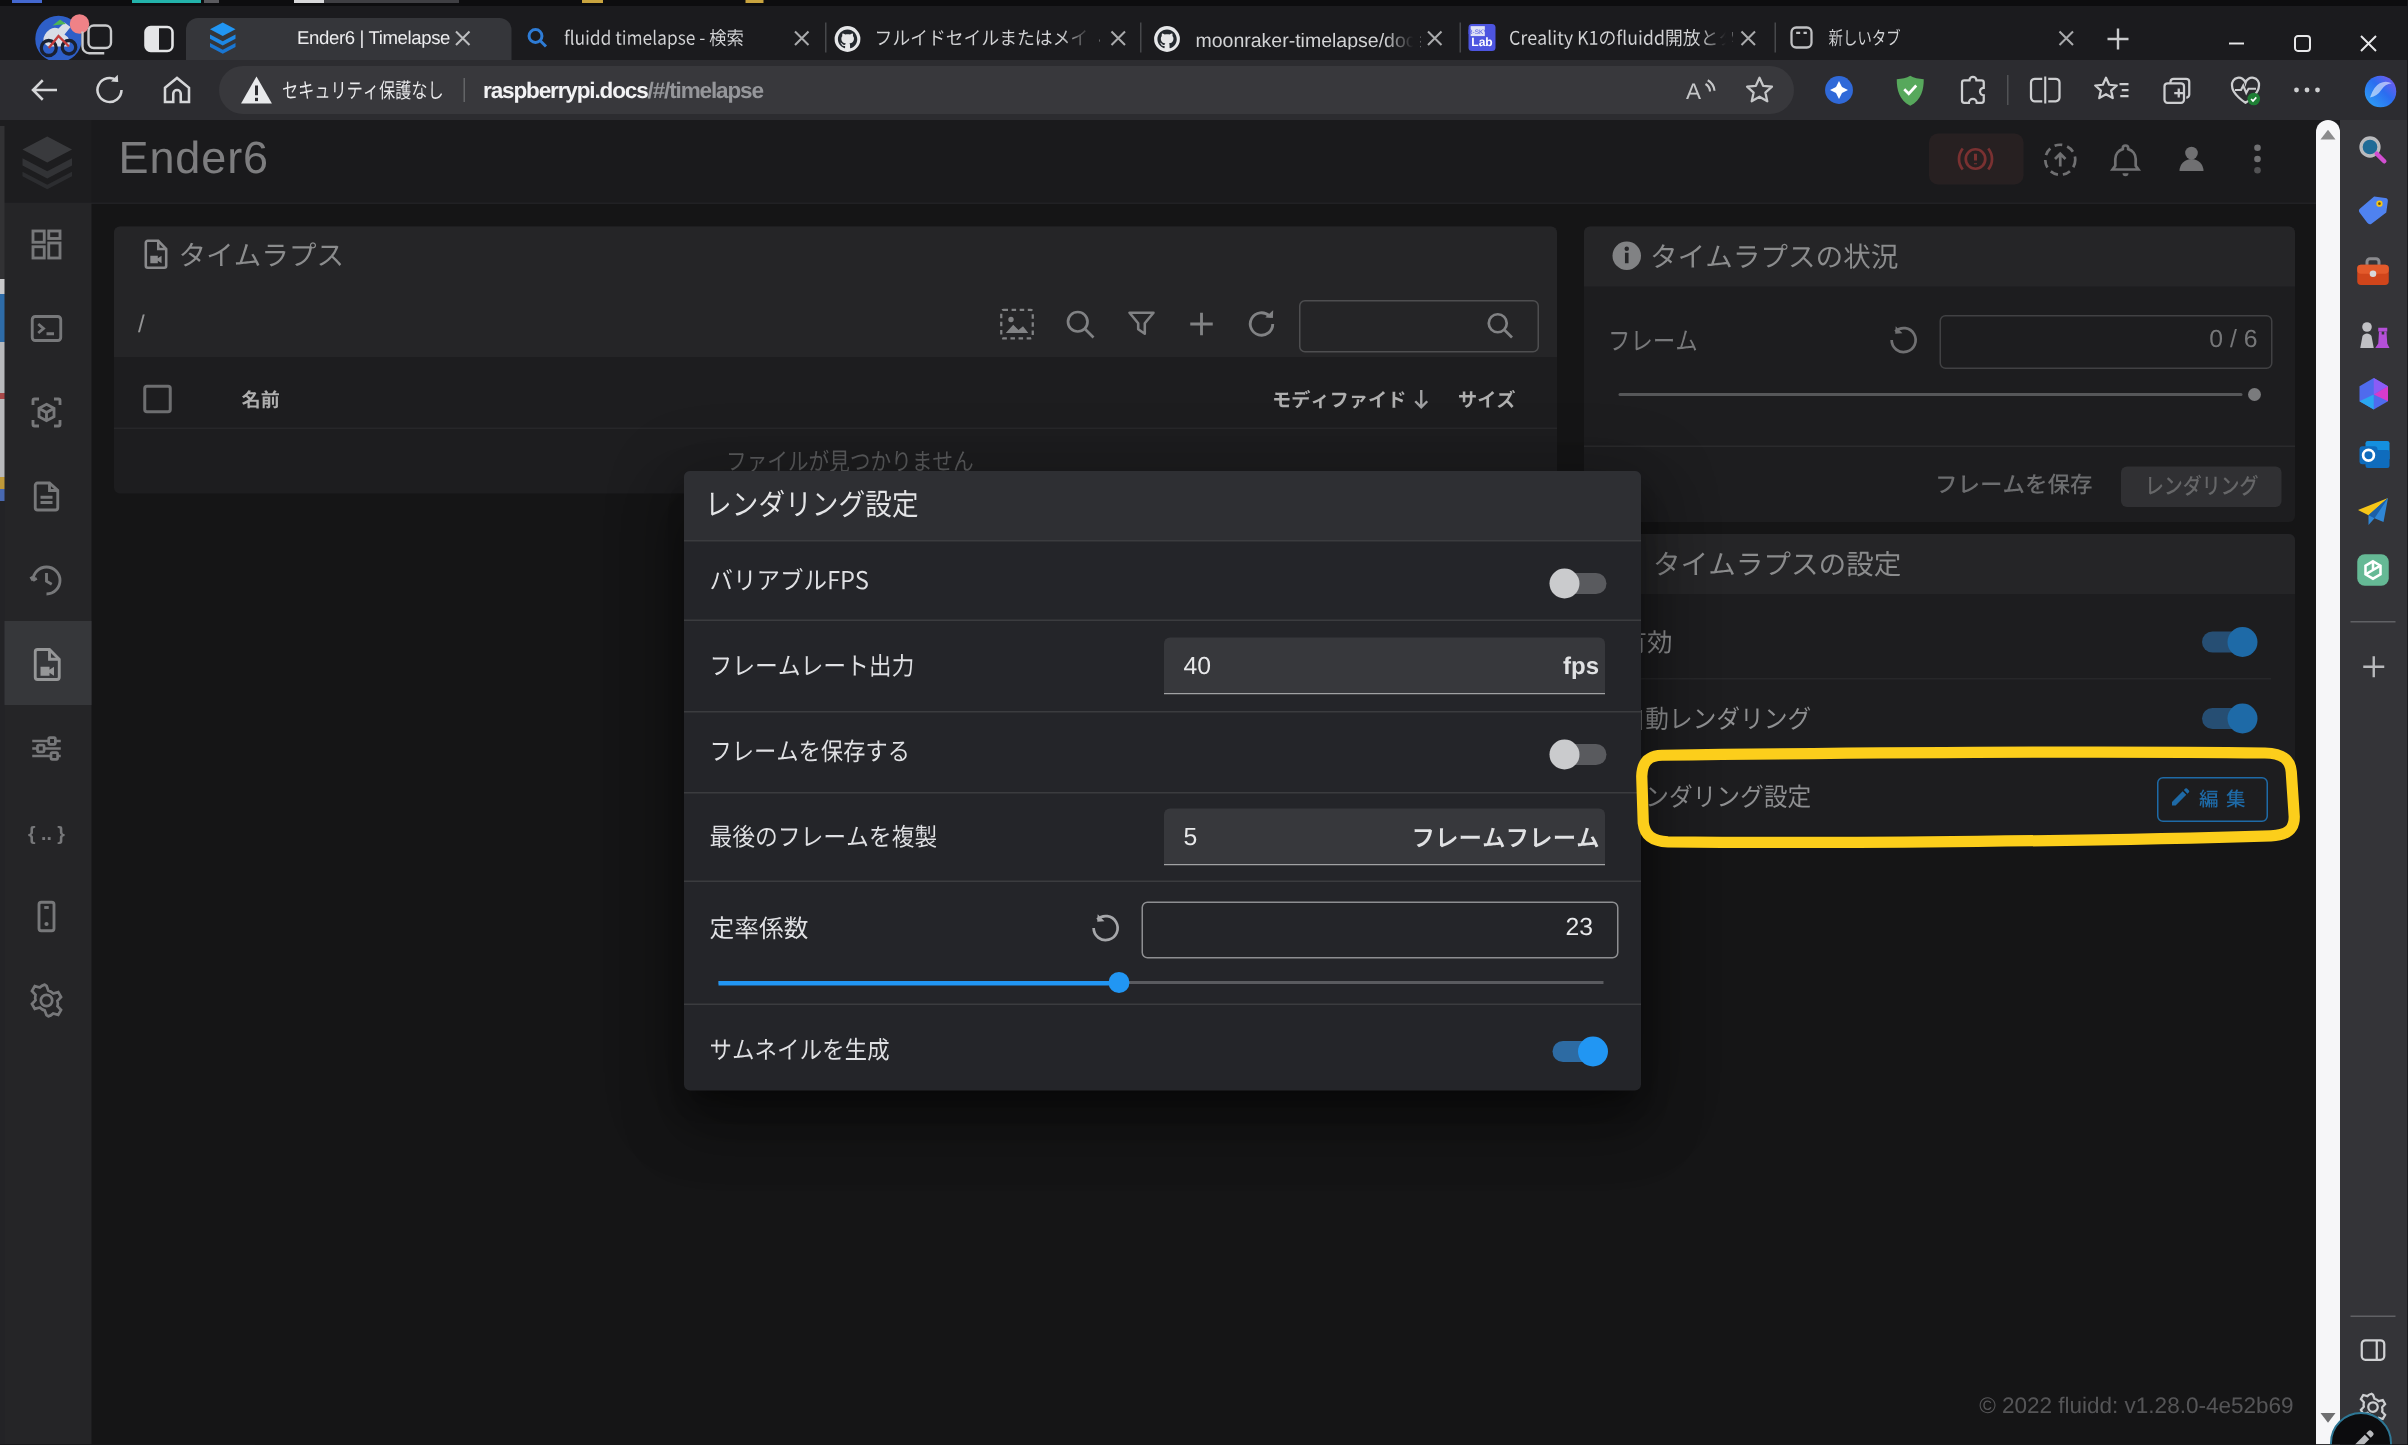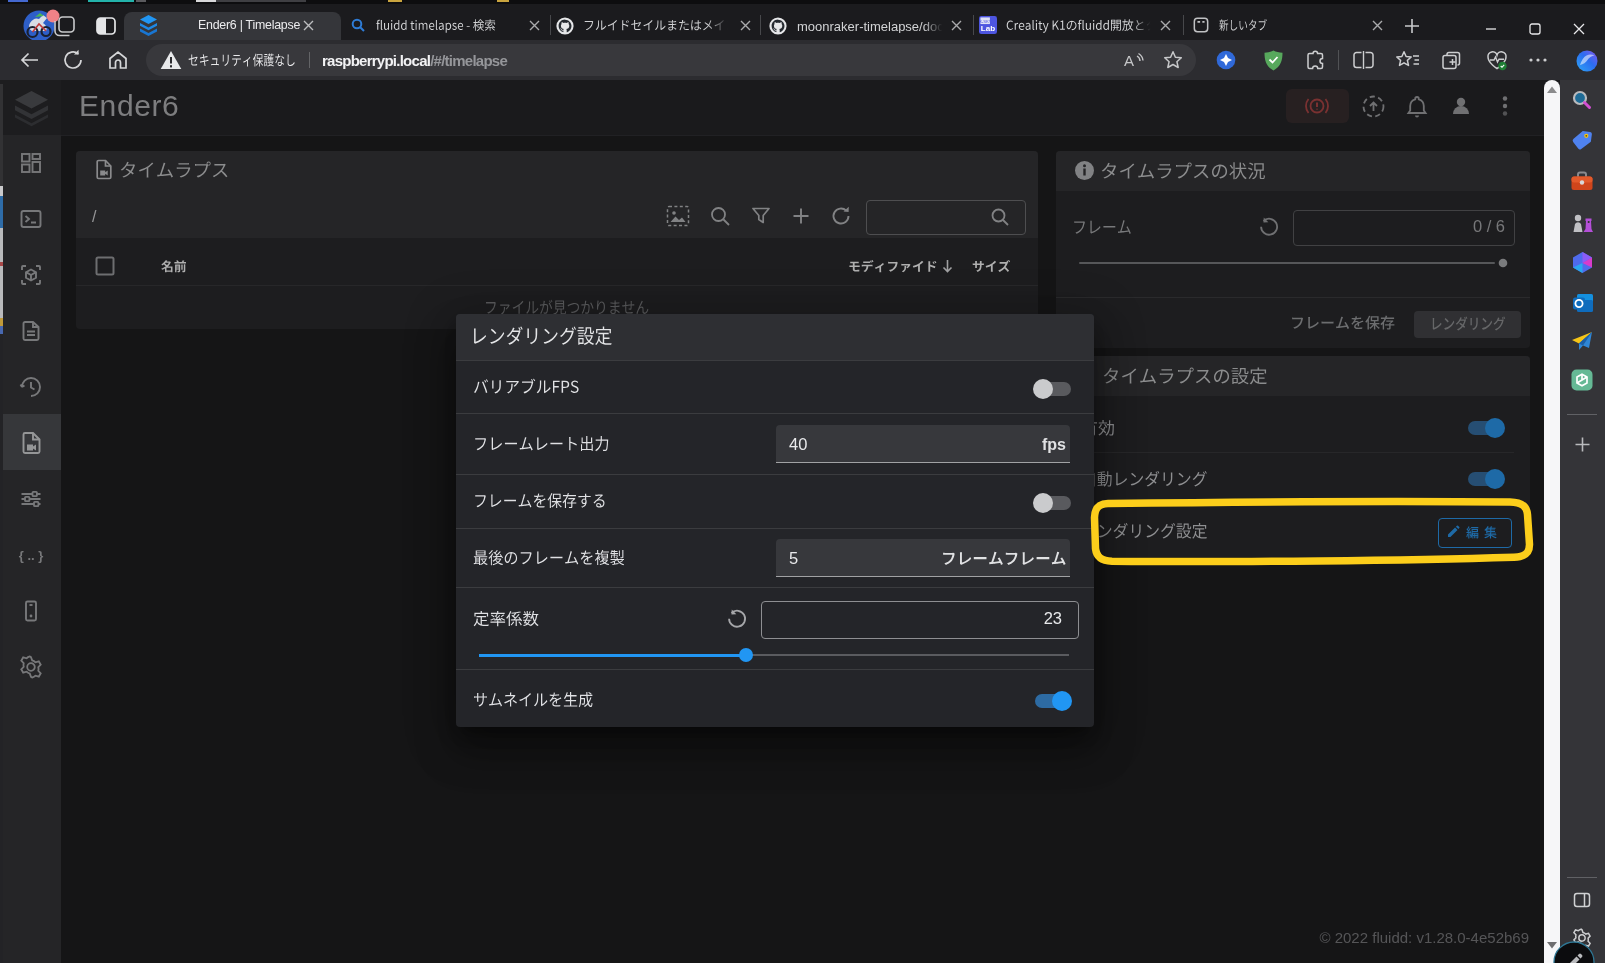--- a/index.html
+++ b/index.html
@@ -137,21 +137,21 @@
       <path d="M11 1 L21.3 19 H0.7Z" fill="#e8e9eb"></path>
       <rect x="10" y="7" width="2" height="6.5" fill="#2c2c30"></rect>
       <rect x="10" y="15.2" width="2" height="2.2" fill="#2c2c30"></rect>
     </svg>
 <div class="abs" style="left:188.0px;top:51.0px">
       <svg width="107.8" height="21.0" viewBox="0 0 107.8 21.0" style="overflow:visible">
         <path transform="translate(0,14.3)" d="M3.3 -1.8Q3.3 -2.1 3.3 -2.7Q3.3 -3.3 3.3 -4Q3.3 -4.8 3.3 -5.6Q3.3 -6.4 3.3 -7.2Q3.3 -7.9 3.3 -8.5Q3.3 -9.2 3.3 -9.5Q3.3 -9.7 3.3 -10Q3.3 -10.2 3.3 -10.4Q3.3 -10.6 3.2 -10.8H4.2Q4.2 -10.5 4.2 -10.2Q4.2 -9.8 4.2 -9.5Q4.2 -9.2 4.2 -8.6Q4.2 -8 4.2 -7.3Q4.2 -6.5 4.2 -5.8Q4.2 -5 4.2 -4.3Q4.2 -3.6 4.2 -3Q4.2 -2.4 4.2 -2.1Q4.2 -1.6 4.3 -1.3Q4.4 -1.1 4.8 -0.9Q5.1 -0.8 5.7 -0.8Q6.4 -0.8 6.9 -0.9Q7.5 -0.9 8 -1Q8.6 -1.1 9.1 -1.2L9.1 -0Q8.6 0.1 8.1 0.1Q7.5 0.2 6.9 0.2Q6.3 0.3 5.7 0.3Q4.9 0.3 4.5 0.1Q4 0 3.7 -0.3Q3.5 -0.5 3.4 -0.9Q3.3 -1.3 3.3 -1.8ZM9.6 -8.1Q9.5 -7.9 9.4 -7.8Q9.3 -7.6 9.3 -7.5Q9.1 -7.1 8.9 -6.5Q8.6 -6 8.3 -5.5Q8 -4.9 7.7 -4.4Q7.4 -3.9 7.1 -3.4L6.3 -4Q6.7 -4.5 7.1 -5.1Q7.5 -5.7 7.8 -6.3Q8.1 -6.9 8.3 -7.3Q8.2 -7.3 7.8 -7.2Q7.4 -7.1 6.9 -7Q6.3 -6.8 5.6 -6.6Q4.9 -6.5 4.2 -6.3Q3.5 -6.1 2.8 -5.9Q2.1 -5.7 1.6 -5.6Q1.1 -5.4 0.8 -5.4L0.6 -6.5Q0.9 -6.6 1.5 -6.7Q2 -6.8 2.6 -7Q3.3 -7.1 4 -7.3Q4.7 -7.5 5.4 -7.7Q6.1 -7.8 6.7 -8Q7.3 -8.2 7.7 -8.3Q8.2 -8.4 8.3 -8.4Q8.5 -8.5 8.7 -8.6Q8.8 -8.6 8.9 -8.7Z M15 -9.9Q15 -10.2 14.9 -10.4Q14.9 -10.6 14.8 -10.9L15.8 -11.1Q15.8 -10.9 15.8 -10.6Q15.8 -10.3 15.9 -10.1Q15.9 -10 16 -9.5Q16 -8.9 16.2 -8.2Q16.3 -7.4 16.4 -6.5Q16.5 -5.6 16.7 -4.7Q16.8 -3.8 16.9 -3Q17.1 -2.2 17.2 -1.6Q17.2 -1.1 17.3 -0.9Q17.3 -0.6 17.4 -0.2Q17.5 0.1 17.5 0.4L16.6 0.6Q16.5 0.3 16.5 -0Q16.4 -0.4 16.4 -0.7Q16.4 -0.9 16.3 -1.4Q16.2 -2 16.1 -2.8Q16 -3.5 15.8 -4.4Q15.7 -5.3 15.6 -6.2Q15.4 -7.1 15.3 -7.9Q15.2 -8.7 15.1 -9.2Q15 -9.7 15 -9.9ZM12 -7.9Q12.2 -7.9 12.4 -7.9Q12.6 -7.9 12.9 -8Q13.1 -8 13.5 -8.1Q14 -8.2 14.5 -8.3Q15.1 -8.4 15.7 -8.5Q16.3 -8.6 16.9 -8.8Q17.4 -8.9 17.9 -9Q18.3 -9.1 18.6 -9.1Q18.8 -9.2 19 -9.3Q19.2 -9.3 19.4 -9.4L19.5 -8.2Q19.4 -8.2 19.2 -8.1Q19 -8.1 18.8 -8.1Q18.5 -8 18 -7.9Q17.5 -7.8 17 -7.7Q16.4 -7.6 15.8 -7.5Q15.2 -7.3 14.7 -7.2Q14.1 -7.1 13.7 -7Q13.3 -6.9 13 -6.9Q12.8 -6.8 12.6 -6.8Q12.4 -6.7 12.1 -6.6ZM11.9 -3.8Q12.1 -3.9 12.4 -3.9Q12.7 -3.9 12.9 -4Q13.2 -4 13.7 -4.1Q14.2 -4.2 14.8 -4.3Q15.4 -4.5 16.1 -4.6Q16.7 -4.7 17.3 -4.9Q18 -5 18.5 -5.1Q19 -5.3 19.3 -5.3Q19.6 -5.4 19.9 -5.5Q20.1 -5.5 20.3 -5.6L20.5 -4.4Q20.3 -4.4 20 -4.4Q19.8 -4.3 19.5 -4.2Q19.1 -4.2 18.6 -4.1Q18.1 -3.9 17.4 -3.8Q16.8 -3.7 16.2 -3.5Q15.5 -3.4 14.9 -3.3Q14.3 -3.1 13.8 -3Q13.4 -2.9 13.1 -2.9Q12.8 -2.8 12.5 -2.7Q12.3 -2.7 12.1 -2.6Z M29.5 -6.7Q29.5 -6.6 29.5 -6.4Q29.4 -6.3 29.4 -6.2Q29.4 -5.9 29.3 -5.4Q29.3 -4.8 29.2 -4.2Q29.1 -3.5 29.1 -2.8Q29 -2.2 28.9 -1.7Q28.9 -1.1 28.8 -0.8H27.9Q28 -1.1 28 -1.6Q28.1 -2.1 28.1 -2.7Q28.2 -3.3 28.3 -4Q28.4 -4.6 28.4 -5.1Q28.5 -5.6 28.5 -5.9Q28.3 -5.9 27.9 -5.9Q27.5 -5.9 27.1 -5.9Q26.6 -5.9 26.2 -5.9Q25.8 -5.9 25.4 -5.9Q25.1 -5.9 25 -5.9Q24.8 -5.9 24.6 -5.9Q24.4 -5.9 24.2 -5.9V-7.1Q24.3 -7 24.5 -7Q24.6 -7 24.8 -7Q24.9 -7 25 -7Q25.2 -7 25.5 -7Q25.8 -7 26.2 -7Q26.6 -7 27 -7Q27.4 -7 27.8 -7Q28.1 -7 28.3 -7Q28.4 -7 28.5 -7Q28.6 -7 28.7 -7Q28.8 -7 28.8 -7.1ZM23.2 -1.3Q23.4 -1.3 23.6 -1.2Q23.8 -1.2 24.1 -1.2Q24.2 -1.2 24.6 -1.2Q25.1 -1.2 25.7 -1.2Q26.3 -1.2 27 -1.2Q27.7 -1.2 28.3 -1.2Q28.9 -1.2 29.4 -1.2Q29.8 -1.2 29.9 -1.2Q30.1 -1.2 30.4 -1.2Q30.6 -1.2 30.8 -1.3V-0.1Q30.7 -0.1 30.5 -0.1Q30.4 -0.1 30.2 -0.1Q30.1 -0.2 30 -0.2Q29.8 -0.2 29.4 -0.2Q28.9 -0.2 28.3 -0.2Q27.7 -0.2 27 -0.2Q26.3 -0.2 25.7 -0.2Q25.1 -0.2 24.6 -0.2Q24.2 -0.2 24.1 -0.2Q23.8 -0.2 23.6 -0.1Q23.4 -0.1 23.2 -0.1Z M40.7 -10.6Q40.7 -10.4 40.7 -10.1Q40.7 -9.8 40.7 -9.4Q40.7 -9.1 40.7 -8.7Q40.7 -8.3 40.7 -7.8Q40.7 -7.4 40.7 -7.1Q40.7 -5.9 40.6 -5Q40.5 -4.1 40.4 -3.5Q40.3 -2.9 40 -2.4Q39.8 -1.9 39.5 -1.5Q39.2 -0.9 38.7 -0.5Q38.3 -0.1 37.8 0.1Q37.4 0.4 37 0.6L36.3 -0.4Q37 -0.6 37.7 -1.1Q38.3 -1.5 38.8 -2.3Q39.1 -2.7 39.3 -3.1Q39.5 -3.6 39.6 -4.2Q39.7 -4.7 39.7 -5.5Q39.7 -6.2 39.7 -7.2Q39.7 -7.5 39.7 -7.9Q39.7 -8.3 39.7 -8.7Q39.7 -9.2 39.7 -9.4Q39.7 -9.8 39.7 -10.1Q39.7 -10.4 39.7 -10.6ZM35.7 -10.5Q35.7 -10.3 35.7 -10Q35.7 -9.8 35.7 -9.5Q35.7 -9.4 35.7 -9.1Q35.7 -8.7 35.7 -8.2Q35.7 -7.8 35.7 -7.2Q35.7 -6.7 35.7 -6.2Q35.7 -5.7 35.7 -5.3Q35.7 -5 35.7 -4.8Q35.7 -4.6 35.7 -4.3Q35.7 -4 35.7 -3.8H34.7Q34.7 -3.9 34.7 -4.2Q34.8 -4.5 34.8 -4.8Q34.8 -5 34.8 -5.4Q34.8 -5.7 34.8 -6.2Q34.8 -6.7 34.8 -7.2Q34.8 -7.8 34.8 -8.2Q34.8 -8.7 34.8 -9.1Q34.8 -9.4 34.8 -9.5Q34.8 -9.7 34.8 -10Q34.7 -10.3 34.7 -10.5Z M45.4 -10.4Q45.7 -10.3 45.9 -10.3Q46.2 -10.3 46.4 -10.3Q46.6 -10.3 47 -10.3Q47.5 -10.3 48 -10.3Q48.6 -10.3 49.2 -10.3Q49.7 -10.3 50.2 -10.3Q50.6 -10.3 50.8 -10.3Q51 -10.3 51.3 -10.3Q51.5 -10.3 51.8 -10.4V-9.2Q51.5 -9.2 51.3 -9.2Q51 -9.2 50.8 -9.2Q50.6 -9.2 50.2 -9.2Q49.7 -9.2 49.2 -9.2Q48.6 -9.2 48 -9.2Q47.5 -9.2 47 -9.2Q46.6 -9.2 46.4 -9.2Q46.2 -9.2 45.9 -9.2Q45.6 -9.2 45.4 -9.2ZM44.1 -6.8Q44.4 -6.8 44.6 -6.8Q44.8 -6.8 45.1 -6.8Q45.2 -6.8 45.6 -6.8Q46.1 -6.8 46.7 -6.8Q47.3 -6.8 47.9 -6.8Q48.6 -6.8 49.3 -6.8Q50 -6.8 50.6 -6.8Q51.2 -6.8 51.6 -6.8Q52 -6.8 52.1 -6.8Q52.3 -6.8 52.6 -6.8Q52.8 -6.8 53 -6.8V-5.7Q52.8 -5.7 52.6 -5.7Q52.3 -5.7 52.1 -5.7Q52 -5.7 51.6 -5.7Q51.2 -5.7 50.6 -5.7Q50 -5.7 49.3 -5.7Q48.6 -5.7 47.9 -5.7Q47.3 -5.7 46.7 -5.7Q46.1 -5.7 45.6 -5.7Q45.2 -5.7 45.1 -5.7Q44.8 -5.7 44.6 -5.7Q44.4 -5.7 44.1 -5.7ZM49.2 -6.3Q49.2 -5 49.1 -3.9Q48.9 -2.8 48.6 -1.9Q48.4 -1.4 48.1 -0.9Q47.7 -0.5 47.3 -0.1Q46.9 0.4 46.5 0.7L45.7 -0.1Q46.3 -0.4 46.8 -1Q47.4 -1.6 47.7 -2.2Q48.1 -3.1 48.2 -4.1Q48.3 -5.1 48.3 -6.3Z M55.2 -3.6Q55.9 -3.8 56.7 -4.2Q57.4 -4.6 58 -5Q58.7 -5.4 59.1 -5.7Q59.6 -6.1 60.1 -6.6Q60.6 -7.1 61 -7.6Q61.4 -8.1 61.7 -8.6L62.3 -7.7Q62 -7.3 61.6 -6.8Q61.1 -6.3 60.6 -5.7Q60 -5.2 59.5 -4.8Q59.1 -4.5 58.7 -4.2Q58.2 -3.9 57.7 -3.6Q57.2 -3.3 56.7 -3.1Q56.2 -2.8 55.6 -2.6ZM59 -5.1 59.9 -5.4V-0.1Q59.9 0.1 59.9 0.3Q59.9 0.6 59.9 0.8Q59.9 1 59.9 1.1H59Q59 1 59 0.8Q59 0.6 59 0.3Q59 0.1 59 -0.1Z M71.1 -7H71.9V1.1H71.1ZM68 -4.9H75V-3.9H68ZM72.2 -4.5Q72.5 -3.7 73 -2.9Q73.5 -2.1 74.1 -1.4Q74.7 -0.7 75.3 -0.3Q75.2 -0.2 75.1 -0.1Q74.9 0.1 74.8 0.2Q74.8 0.4 74.7 0.5Q74.1 0 73.5 -0.7Q72.9 -1.5 72.4 -2.4Q71.9 -3.3 71.5 -4.2ZM70.9 -4.6 71.6 -4.3Q71.2 -3.3 70.7 -2.4Q70.1 -1.5 69.5 -0.7Q68.9 0 68.2 0.5Q68.2 0.4 68.1 0.2Q68 0.1 67.9 -0.1Q67.8 -0.2 67.7 -0.3Q68.3 -0.7 68.9 -1.4Q69.6 -2.1 70.1 -2.9Q70.6 -3.7 70.9 -4.6ZM69.5 -10.2V-7.6H73.6V-10.2ZM68.8 -11.1H74.4V-6.6H68.8ZM67.7 -11.7 68.4 -11.4Q68.1 -10.2 67.6 -9.1Q67.1 -7.9 66.5 -6.9Q66 -5.9 65.4 -5.1Q65.3 -5.3 65.3 -5.5Q65.2 -5.7 65.1 -5.9Q65 -6.1 64.9 -6.2Q65.5 -6.9 66 -7.7Q66.5 -8.6 66.9 -9.6Q67.4 -10.7 67.7 -11.7ZM66.5 -8.1 67.3 -9.1 67.3 -9.1V1.1H66.5Z M79.7 -3.1H84.7V-2.3H79.7ZM84.5 -3.1H84.7L84.8 -3.1L85.3 -2.8Q84.9 -1.9 84.3 -1.2Q83.7 -0.6 82.9 -0.1Q82.1 0.4 81.3 0.7Q80.4 1 79.5 1.2Q79.5 1 79.4 0.7Q79.3 0.5 79.2 0.3Q80 0.2 80.8 -0Q81.6 -0.3 82.4 -0.7Q83.1 -1.1 83.6 -1.6Q84.2 -2.2 84.5 -2.9ZM81.2 -2.4Q81.6 -1.7 82.3 -1.1Q83.1 -0.6 84 -0.2Q84.9 0.1 85.9 0.3Q85.8 0.4 85.6 0.7Q85.5 0.9 85.4 1.1Q84.4 0.9 83.5 0.5Q82.5 0.1 81.8 -0.6Q81 -1.2 80.5 -2ZM79.5 -10.9H85.7V-10.1H79.5ZM80.6 -7H85.2V-6.4H80.6ZM80.6 -5.7H85.2V-5.1H80.6ZM81.1 -11.8H81.8V-9.3H81.1ZM82.5 -8.1H83.2V-3.9H82.5ZM83.4 -11.8H84.2V-9.3H83.4ZM80.7 -9.6 81.3 -9.3Q81 -8.5 80.6 -7.6Q80.1 -6.8 79.7 -6.2Q79.6 -6.3 79.5 -6.4Q79.4 -6.5 79.3 -6.6Q79.2 -6.7 79.1 -6.8Q79.6 -7.3 80 -8.1Q80.4 -8.8 80.7 -9.6ZM82.8 -9.5 83.5 -9.3Q83.4 -8.9 83.2 -8.6Q83 -8.2 82.9 -7.9L82.3 -8.1Q82.4 -8.4 82.6 -8.8Q82.7 -9.2 82.8 -9.5ZM85.4 -8.4V-7.7H81V-4.4H85.7V-3.7H80.3V-8.4ZM76.3 -7.5H79.1V-6.7H76.3ZM76.4 -11.3H79.1V-10.4H76.4ZM76.3 -5.7H79.1V-4.8H76.3ZM75.9 -9.4H79.4V-8.6H75.9ZM76.7 -3.8H79.1V0.3H76.7V-0.6H78.4V-2.9H76.7ZM76.3 -3.8H77V1H76.3Z M87.3 -8.8Q87.6 -8.8 87.9 -8.8Q88.3 -8.7 88.6 -8.7Q89.2 -8.7 89.8 -8.8Q90.5 -8.9 91.1 -9Q91.7 -9.2 92.4 -9.5L92.4 -8.4Q91.9 -8.2 91.2 -8.1Q90.6 -7.9 89.9 -7.8Q89.3 -7.7 88.6 -7.7Q88.3 -7.7 88 -7.8Q87.6 -7.8 87.3 -7.8ZM91.1 -11.1Q91 -10.8 90.9 -10.3Q90.8 -9.7 90.7 -9.2Q90.6 -8.6 90.5 -8.1Q90.2 -7.1 89.8 -6Q89.4 -4.9 89 -3.8Q88.5 -2.8 88.1 -2L87.2 -2.5Q87.6 -3.1 88 -3.8Q88.3 -4.5 88.6 -5.3Q89 -6 89.2 -6.8Q89.5 -7.5 89.7 -8.1Q89.8 -8.8 90 -9.6Q90.1 -10.5 90.2 -11.2ZM93.6 -6.8Q93.6 -6.4 93.6 -6Q93.6 -5.7 93.6 -5.3Q93.6 -4.9 93.7 -4.4Q93.7 -3.9 93.7 -3.3Q93.7 -2.7 93.7 -2.2Q93.8 -1.7 93.8 -1.3Q93.8 -0.8 93.6 -0.3Q93.4 0.2 93 0.4Q92.5 0.7 91.9 0.7Q91.3 0.7 90.8 0.5Q90.3 0.3 90 -0.2Q89.7 -0.6 89.7 -1.3Q89.7 -2 90 -2.4Q90.3 -2.9 90.8 -3.2Q91.3 -3.4 91.9 -3.4Q92.8 -3.4 93.5 -3.1Q94.3 -2.7 94.9 -2.2Q95.5 -1.7 96 -1.2L95.5 -0.3Q95.2 -0.7 94.8 -1Q94.4 -1.4 94 -1.8Q93.5 -2.1 93 -2.3Q92.4 -2.5 91.8 -2.5Q91.2 -2.5 90.9 -2.2Q90.5 -1.9 90.5 -1.4Q90.5 -0.9 90.8 -0.6Q91.1 -0.3 91.8 -0.3Q92.2 -0.3 92.5 -0.5Q92.7 -0.7 92.8 -1Q93 -1.3 93 -1.7Q93 -2.1 92.9 -2.7Q92.9 -3.3 92.9 -4.1Q92.9 -4.8 92.8 -5.5Q92.8 -6.2 92.8 -6.8ZM95.8 -6.4Q95.5 -6.7 95.1 -7.1Q94.6 -7.5 94.2 -7.8Q93.7 -8.1 93.3 -8.3L93.8 -9.2Q94.1 -9 94.4 -8.8Q94.8 -8.6 95.1 -8.3Q95.5 -8 95.8 -7.8Q96.1 -7.5 96.3 -7.3Z M100.7 -10.9Q100.6 -10.6 100.6 -10.2Q100.6 -9.8 100.6 -9.5Q100.6 -8.9 100.5 -8Q100.5 -7.2 100.5 -6.2Q100.5 -5.2 100.5 -4.3Q100.5 -3.3 100.5 -2.5Q100.5 -1.7 100.7 -1.3Q100.9 -0.8 101.3 -0.6Q101.7 -0.4 102.2 -0.4Q103 -0.4 103.5 -0.7Q104.1 -0.9 104.6 -1.3Q105.1 -1.7 105.4 -2.3Q105.8 -2.8 106.1 -3.3L106.7 -2.4Q106.4 -1.9 106 -1.3Q105.6 -0.8 105.1 -0.3Q104.5 0.1 103.8 0.4Q103.1 0.7 102.2 0.7Q101.4 0.7 100.8 0.4Q100.2 0.1 99.9 -0.6Q99.6 -1.3 99.6 -2.4Q99.6 -3 99.6 -3.8Q99.6 -4.6 99.6 -5.4Q99.6 -6.2 99.7 -7Q99.7 -7.7 99.7 -8.4Q99.7 -9.1 99.7 -9.5Q99.7 -9.9 99.7 -10.3Q99.6 -10.6 99.6 -10.9Z" fill="#e9e9eb"></path>
       </svg>
     </div>
 <div class="abs" style="left:309px;top:52px;width:1px;height:16px;background:#636467;"></div>
-<div class="abs" style="left:322px;top:52px;font:600 15px 'Liberation Sans',sans-serif;letter-spacing:-0.75px;white-space:nowrap"><span style="color:#f2f2f4">raspberrypi.local</span><span style="color:#95969a;font-weight:700">/#/timelapse</span></div>
+<div class="abs" style="left:322px;top:52px;font:600 15px 'Liberation Sans',sans-serif;letter-spacing:-0.75px;white-space:nowrap"><span style="color:#f2f2f4">raspberrypi.docs</span><span style="color:#95969a;font-weight:700">/#/timelapse</span></div>
 <svg class="abs" style="left:1122px;top:50px" width="26" height="20" viewBox="0 0 26 20" fill="none" stroke="#c6c7c9">
       <text x="2" y="16" font-family="Liberation Sans" font-size="15" fill="#c6c7c9" stroke="none">A</text>
       <path d="M15 6 a6 6 0 0 1 3 5 M16.5 3.5 a9 9 0 0 1 4.5 7" stroke-width="1.4"></path>
     </svg>
 <svg class="abs" style="left:1163px;top:50px" width="20" height="20" viewBox="0 0 20 20" fill="none" stroke="#c6c7c9" stroke-width="1.5">
       <path d="M10 1.8 L12.4 7.2 L18.3 7.8 L13.9 11.7 L15.2 17.5 L10 14.5 L4.8 17.5 L6.1 11.7 L1.7 7.8 L7.6 7.2Z" stroke-linejoin="round"></path>
     </svg>
 <svg class="abs" style="left:1216px;top:50px" width="20" height="20" viewBox="0 0 20 20">
       <circle cx="10" cy="10" r="9.3" fill="#3069d8"></circle>
       <path d="M10 4 L12 8 L16 10 L12 12 L10 16 L8 12 L4 10 L8 8Z" fill="#fff"></path>

